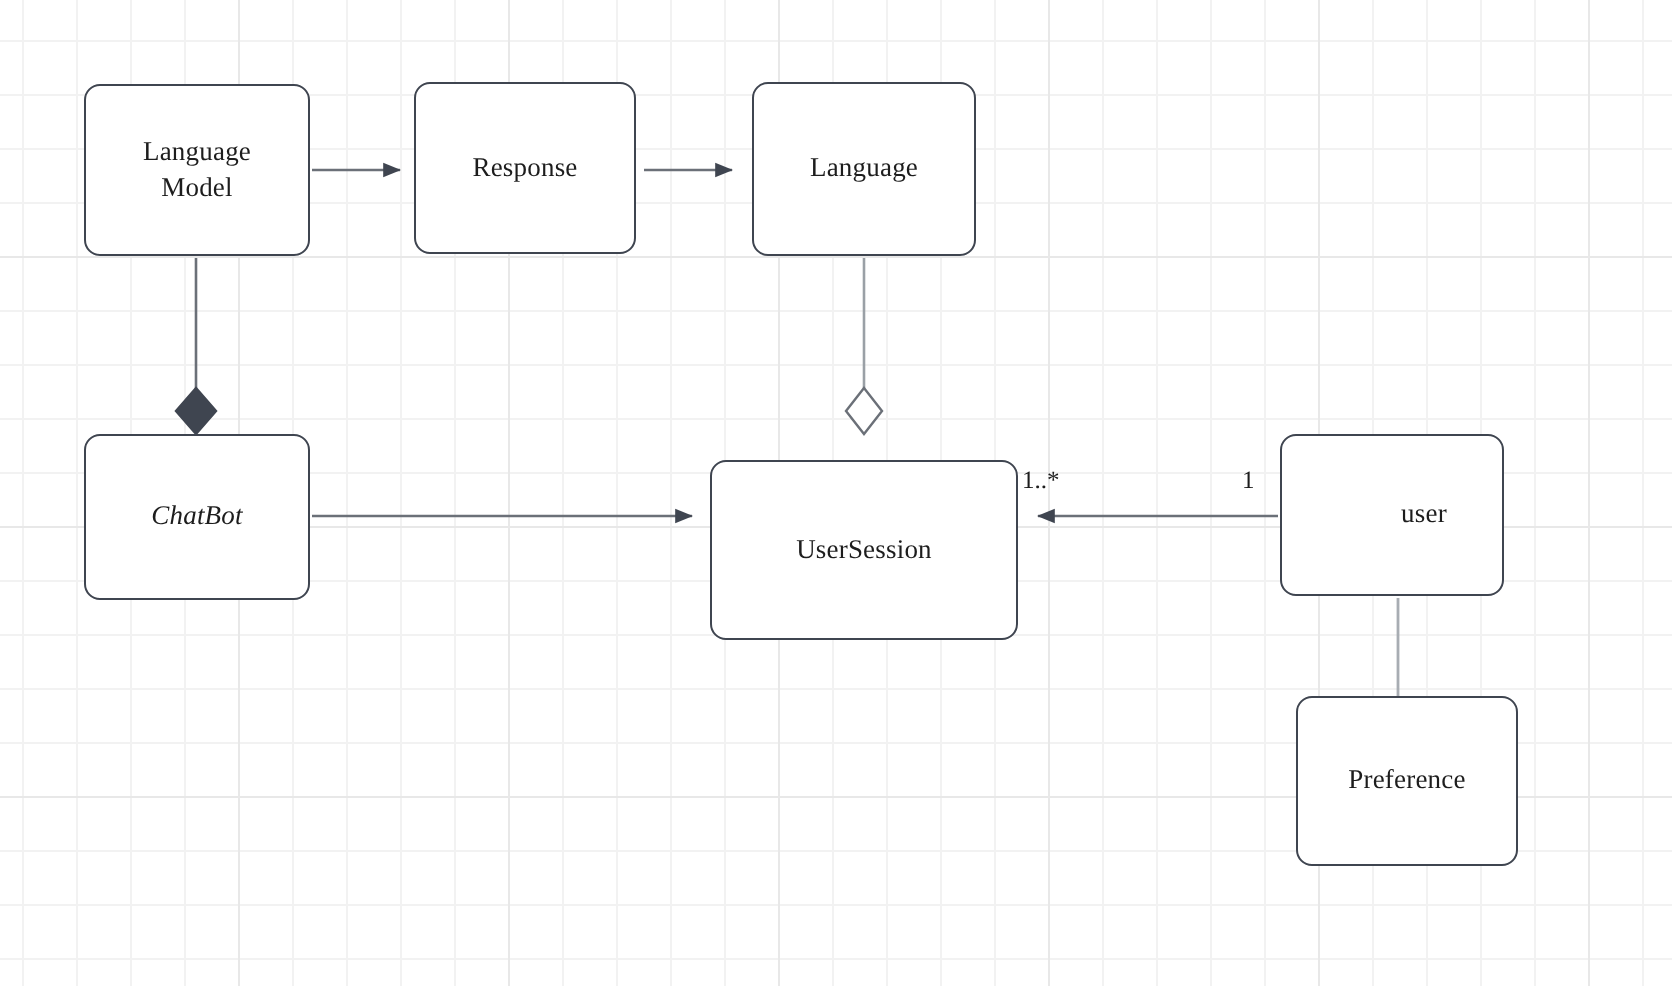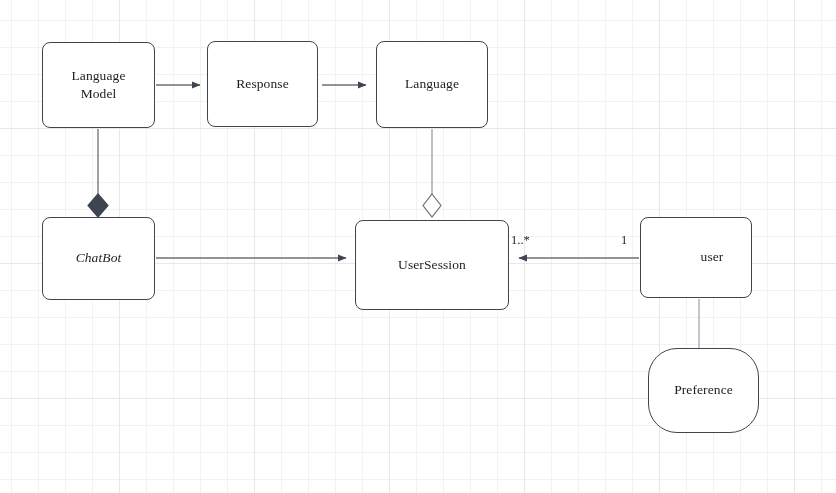--- a/index.html
+++ b/index.html
@@ -118,29 +118,29 @@
   </div>
 
   <div class="node" style="left:376px; top:41px; width:112px; height:87px;">
     <span style="white-space:pre-line;">Language</span>
   </div>
 
   <div class="node" style="left:42px; top:217px; width:113px; height:83px;">
     <span style="white-space:pre-line;font-style:italic;">ChatBot</span>
   </div>
 
-  <div class="node" style="left:355px; top:220px; width:154px; height:90px;">
+  <div class="node" style="left:355px; top:230px; width:154px; height:90px;">
     <span style="white-space:pre-line;">UserSession</span>
   </div>
 
   <div class="node" style="left:640px; top:217px; width:112px; height:81px;padding-left:32px;">
     <span style="white-space:pre-line;">user</span>
   </div>
 
-  <div class="node" style="left:648px; top:348px; width:111px; height:85px;border-radius:29px;">
+  <div class="node" style="left:648px; top:348px; width:111px; height:85px;">
     <span style="white-space:pre-line;">Preference</span>
   </div>
 
   <div class="edge-label" style="left:511px; top:233px;">1..*</div>
 
   <div class="edge-label" style="left:621px; top:233px;">1</div>
 
 </div>
 
 </body></html>

